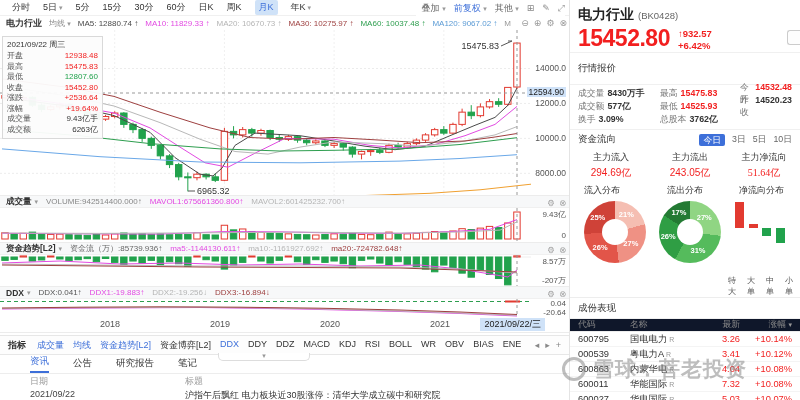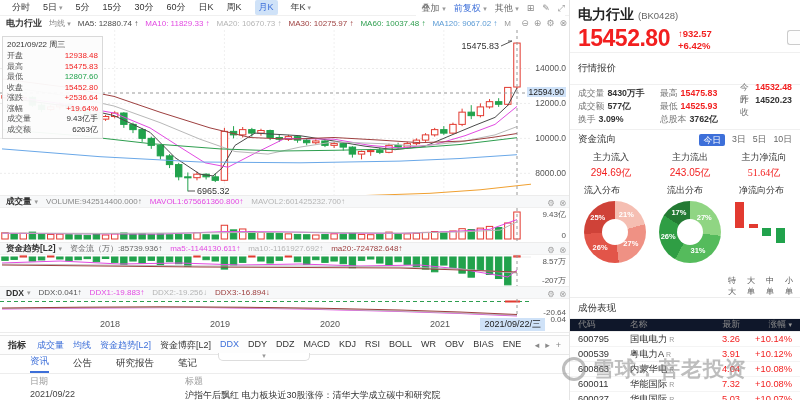--- a/index.html
+++ b/index.html
@@ -523,21 +523,21 @@
       </div>
     <div class="pane-svg">
       <svg width="570" height="18" id="ddx-svg">
           <line x1="0" y1="2.5" x2="531" y2="2.5" stroke="#2e9e4f" stroke-dasharray="4,3"></line>
           <polyline points="2,10 100,9 200,8.5 300,10 400,12.5 460,14.5 517,17" fill="none" stroke="#e24ae2" stroke-width="1"></polyline>
           <polyline points="2,9.5 100,8.7 200,8.2 300,9.5 400,12 460,14 517,16.3" fill="none" stroke="#b8b8b8" stroke-width="1"></polyline>
           <polyline points="2,9 80,8.2 160,7.8 240,8.2 320,9.2 400,11 460,13 517,15.5" fill="none" stroke="#9e4040" stroke-width="1"></polyline>
           <line x1="505" y1="2.5" x2="520" y2="2.5" stroke="#e23a30" stroke-width="2"></line>
           <line x1="517" y1="0" x2="517" y2="18" stroke="#999" stroke-dasharray="3,3"></line>
         </svg>
-      <span class="pv-label" style="top:16px">0.04</span>
+      <span class="pv-label" style="top:0px">0.04</span>
       <span class="pv-label" style="top:9px">-20.64</span>
     </div>
 
     <div class="xaxis">
       <span class="yr" style="left:100px">2018</span>
       <span class="yr" style="left:210px">2019</span>
       <span class="yr" style="left:320px">2020</span>
       <span class="yr" style="left:430px">2021</span>
       <span class="cur">2021/09/22/三</span>
     </div>
@@ -704,21 +704,21 @@
     <div id="comp-rows">
         <div class="comp-row">
           <span class="code">600795</span>
           <span class="name">国电电力<span class="rr">R</span></span>
           <span class="price">3.26</span>
           <span class="chg">+10.14%</span>
         </div>
         <div class="comp-row">
           <span class="code">000539</span>
           <span class="name">粤电力A<span class="rr">R</span></span>
-          <span class="price">3.91</span>
+          <span class="price">3.41</span>
           <span class="chg">+10.12%</span>
         </div>
         <div class="comp-row">
           <span class="code">600863</span>
           <span class="name">内蒙华电<span class="rr">R</span></span>
           <span class="price">4.04</span>
           <span class="chg">+10.08%</span>
         </div>
         <div class="comp-row">
           <span class="code">600011</span>

